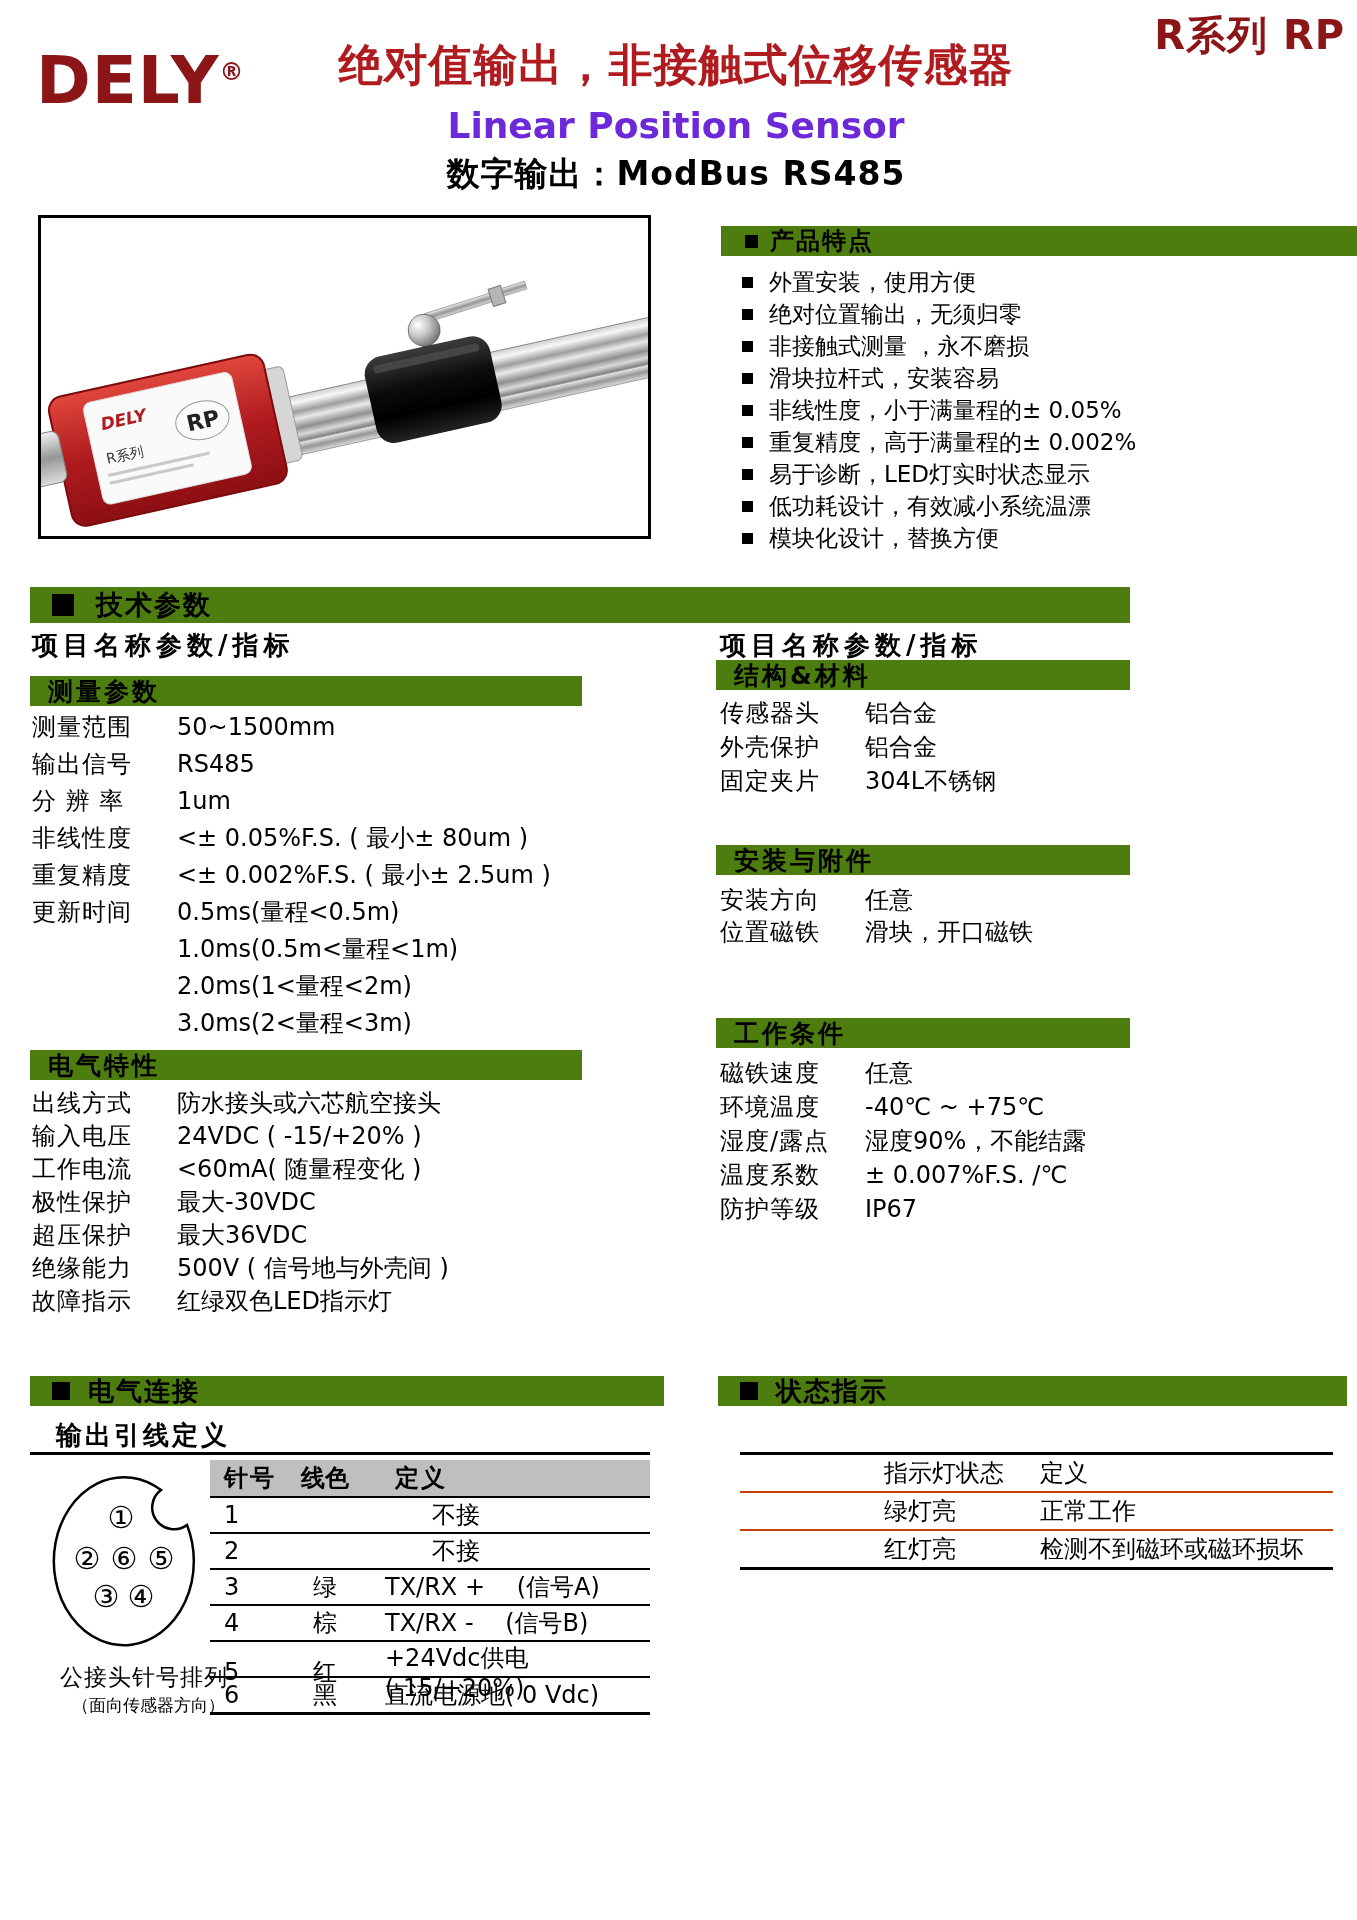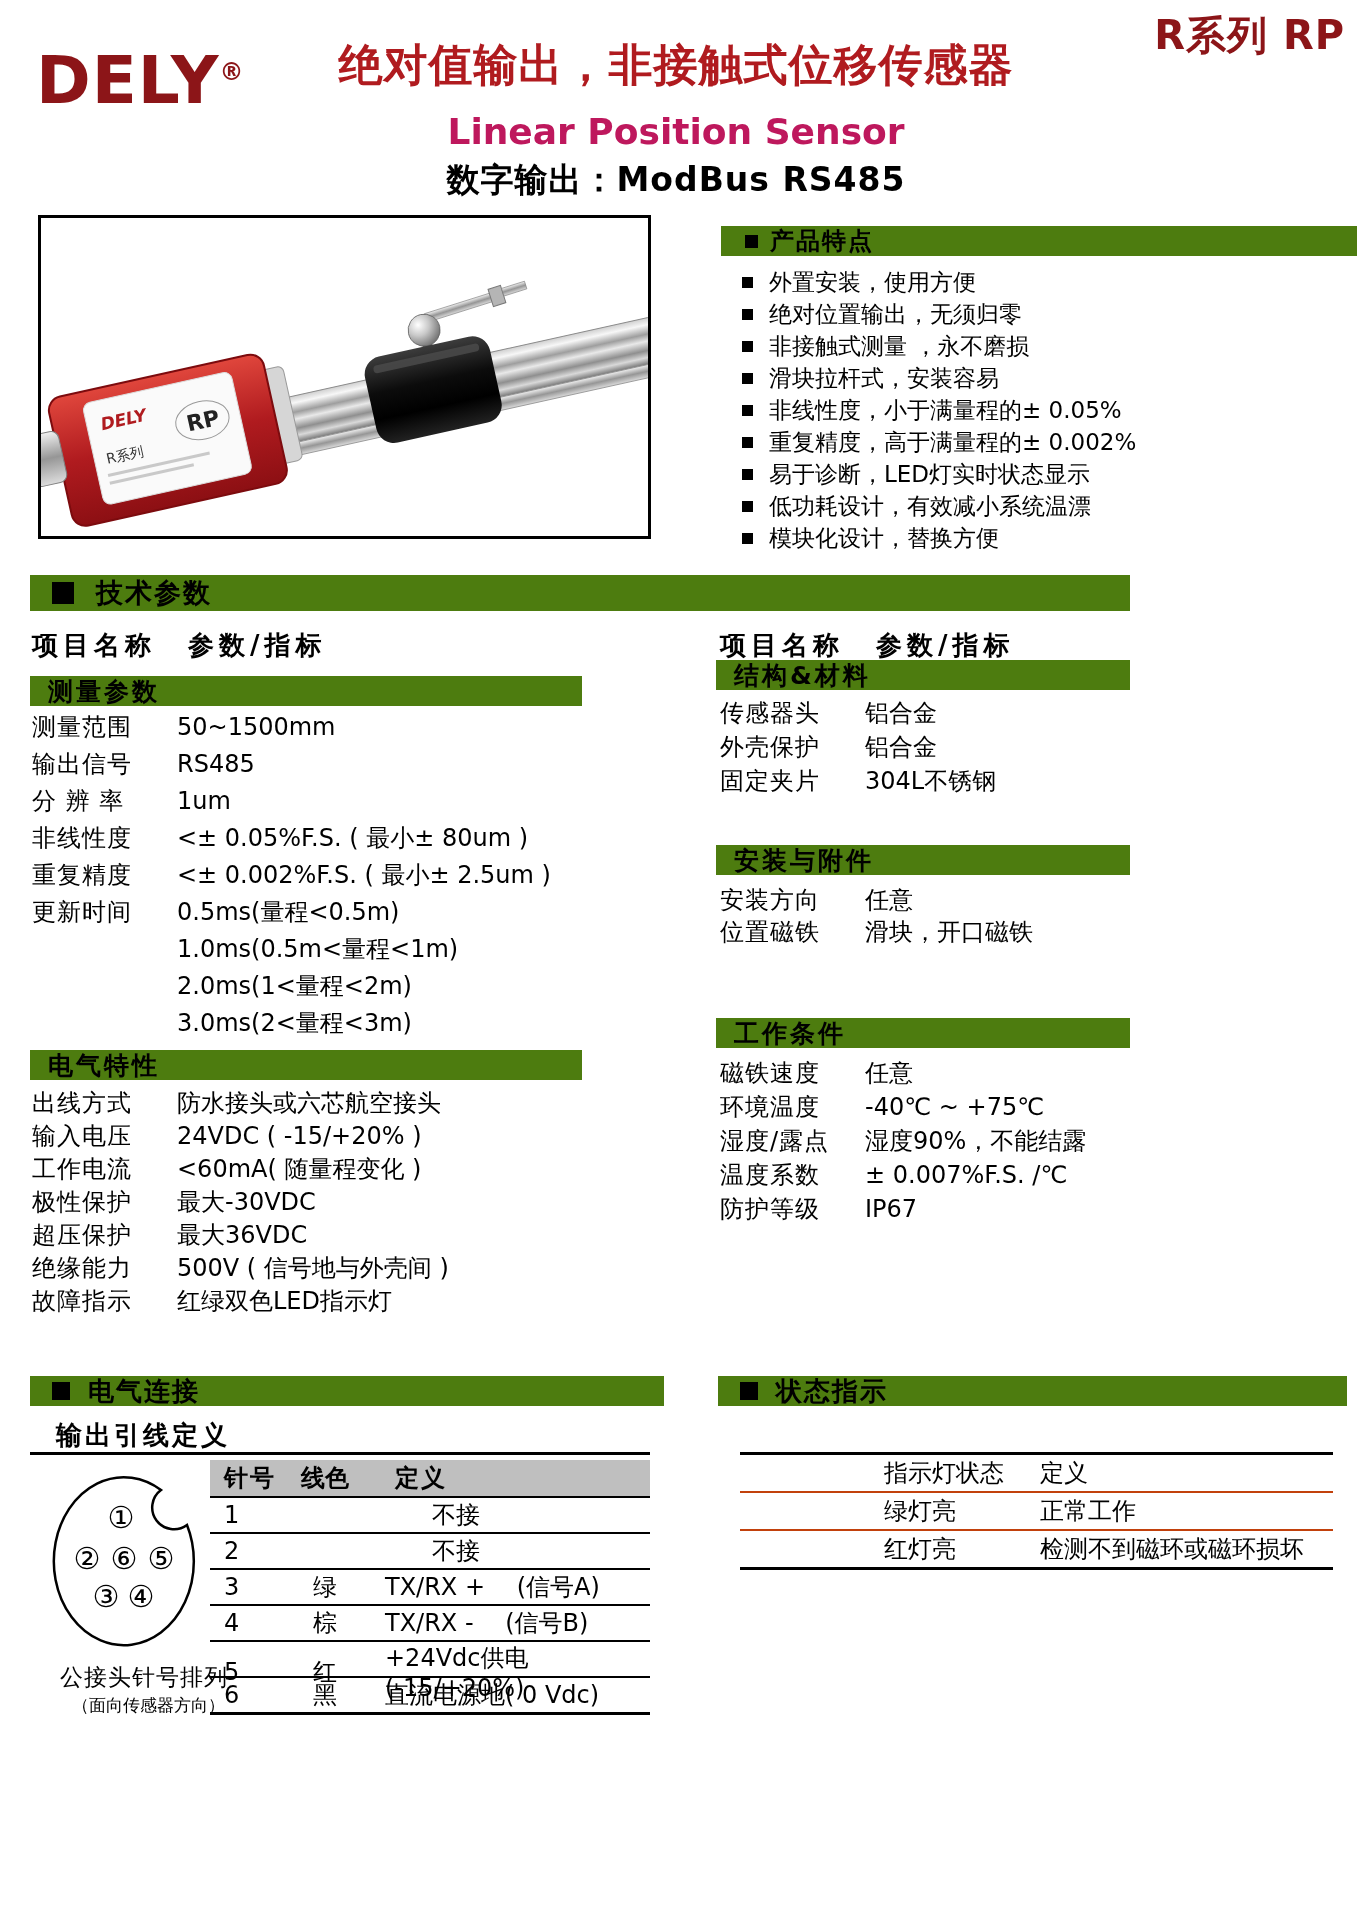--- a/index.html
+++ b/index.html
@@ -6,21 +6,21 @@
   #page{position:relative;width:1357px;height:1920px;background:#fff;overflow:hidden;
         font-family:"DejaVu Sans","Liberation Sans",sans-serif;color:#000;}
   .abs{position:absolute;}
 
   
   .logo{font-size:66px;font-weight:800;color:#8C1518;letter-spacing:1px;line-height:1;}
   .logo sup{font-size:24px;font-weight:700;vertical-align:super;}
   .series{font-size:40px;font-weight:700;color:#8C1518;letter-spacing:1px;}
   .titleblock{left:330px;top:40px;width:692px;text-align:center;}
   .title-cn{font-size:44px;font-weight:700;color:#B01B1F;letter-spacing:1px;line-height:1.15;}
-  .title-en{font-size:36px;font-weight:700;color:#be185d;line-height:1.15;margin-top:20px;}
+  .title-en{font-size:36px;font-weight:700;color:#6d28d9;line-height:1.15;margin-top:14px;}
   .title-sub{font-size:33px;font-weight:700;color:#000;margin-top:6px;letter-spacing:1px;}
 
   
   .bar{background:#4d7c0f;display:flex;align-items:center;padding-left:14px;}
   .bar .sq{background:#000;display:inline-block;flex:none;}
   .sec-title{font-weight:700;font-size:27px;letter-spacing:2px;}
   .sub-title{font-weight:700;font-size:25px;letter-spacing:3px;padding-left:4px;}
 
   
   .frame{left:38px;top:215px;width:607px;height:318px;border:3px solid #000;background:#fff;}
@@ -28,21 +28,21 @@
   
   .feat-bar{left:721px;top:226px;width:636px;height:30px;}
   .feat-bar .sq{width:13px;height:13px;margin-left:10px;}
   .feat-bar span{font-size:24px;font-weight:700;margin-left:12px;letter-spacing:2px;}
   .features{left:742px;top:266px;width:610px;}
   .feature{display:flex;align-items:center;height:32px;font-size:23px;}
   .feature .bsq{width:11px;height:11px;background:#000;flex:none;margin-right:16px;}
 
   
   .colhead{font-size:26px;font-weight:700;letter-spacing:5px;}
-  .colhead .cv{margin-left:32px;}
+  .colhead .cv{}
   .rows .prow{display:flex;align-items:center;height:var(--rh,37px);font-size:24px;}
   .plabel{width:145px;flex:none;letter-spacing:1px;}
   .pvalue{flex:1;}
 
   
   .bot-bar{height:30px;}
   .bot-bar .sq{width:18px;height:18px;margin-left:8px;}
   .bot-bar span{font-size:26px;font-weight:700;margin-left:18px;letter-spacing:2px;}
 
   .lead-title{font-size:26px;font-weight:700;letter-spacing:3px;}
@@ -189,21 +189,21 @@
     <div class="feature">
         <i class="bsq"></i>
         <span>低功耗设计，有效减小系统温漂</span>
       </div>
     <div class="feature">
         <i class="bsq"></i>
         <span>模块化设计，替换方便</span>
       </div>
   </div>
 
-  <div class="abs bar" style="left:30px;top:575px;width:1086px;height:36px;">
+  <div class="abs bar" style="left:30px;top:587px;width:1086px;height:36px;">
     <i class="sq" style="width:22px;height:22px;margin-left:8px;"></i>
     <span class="sec-title" style="margin-left:22px;">技术参数</span>
   </div>
 
   <div class="abs colhead" style="left:32px;top:628px;">
     <span>项目名称</span><span class="cv">参数/指标</span>
   </div>
 
   <div class="abs bar" style="left:30px;top:676px;width:538px;height:30px;">
     <span class="sub-title">测量参数</span>

